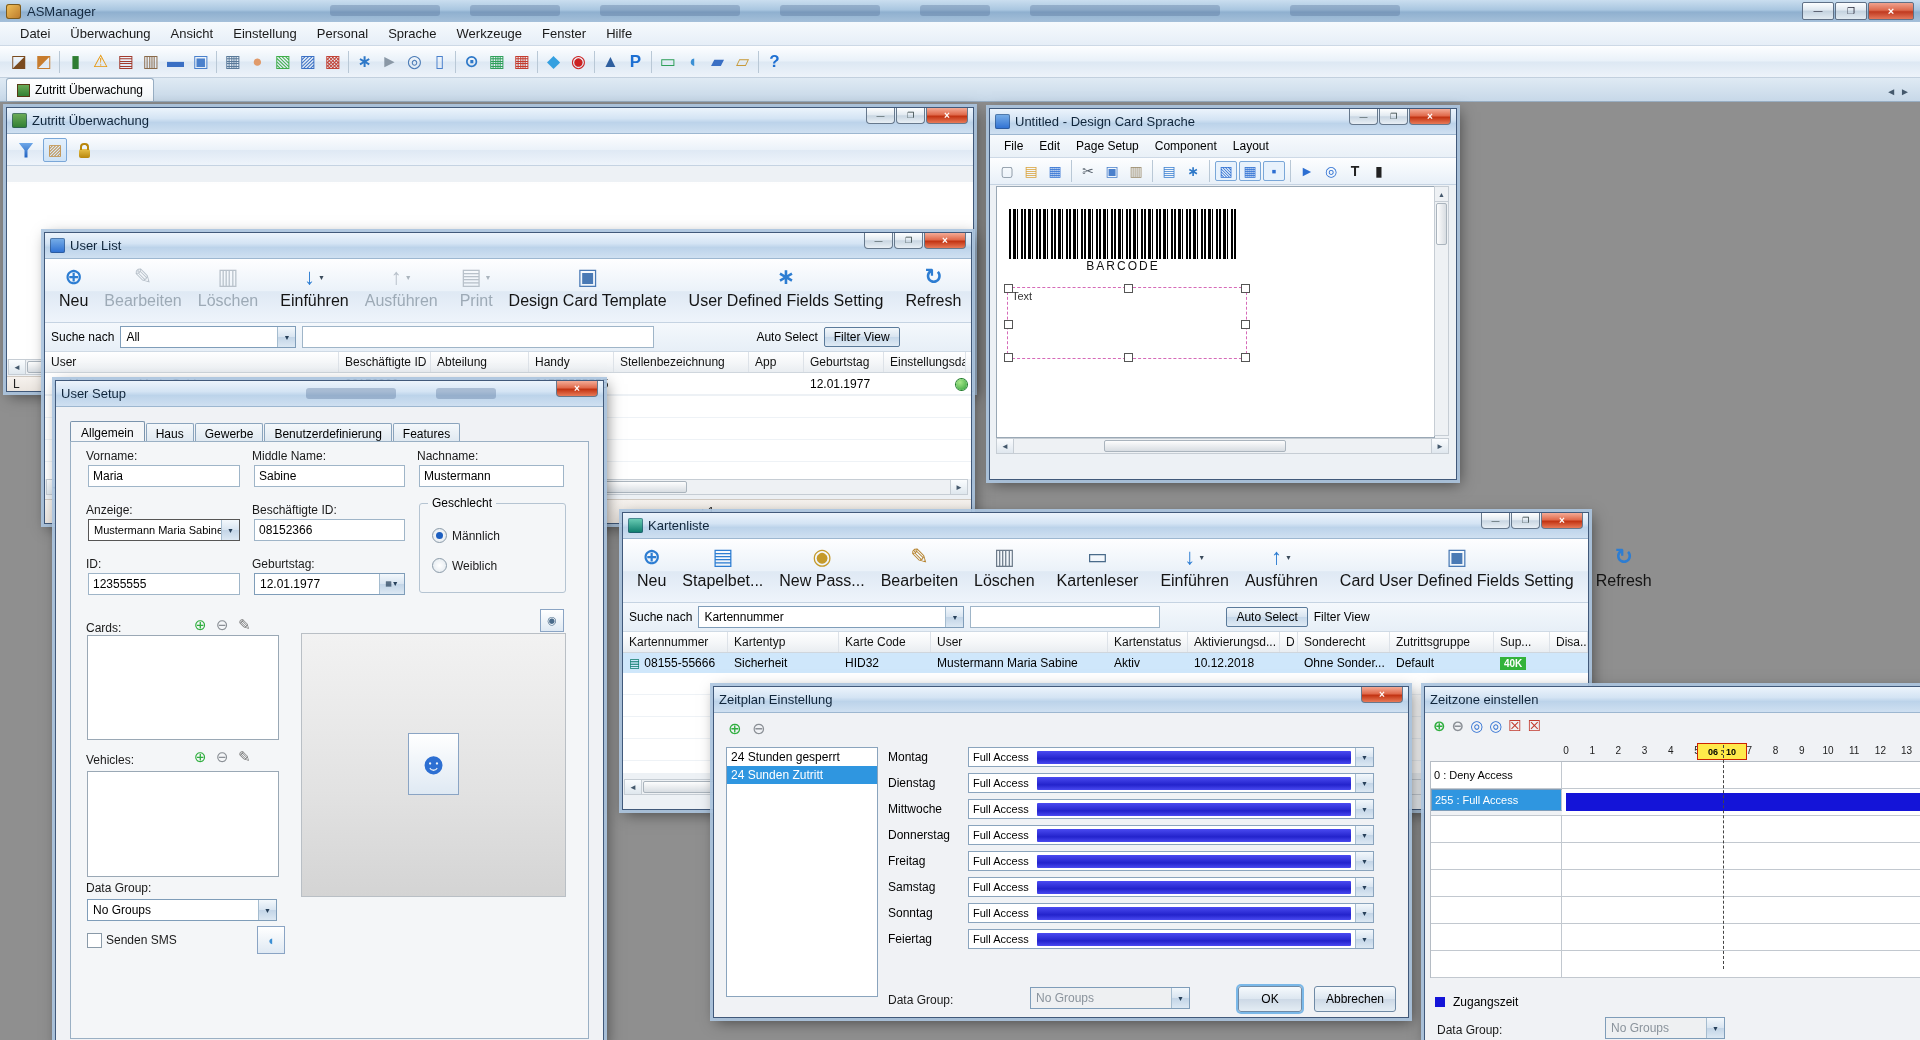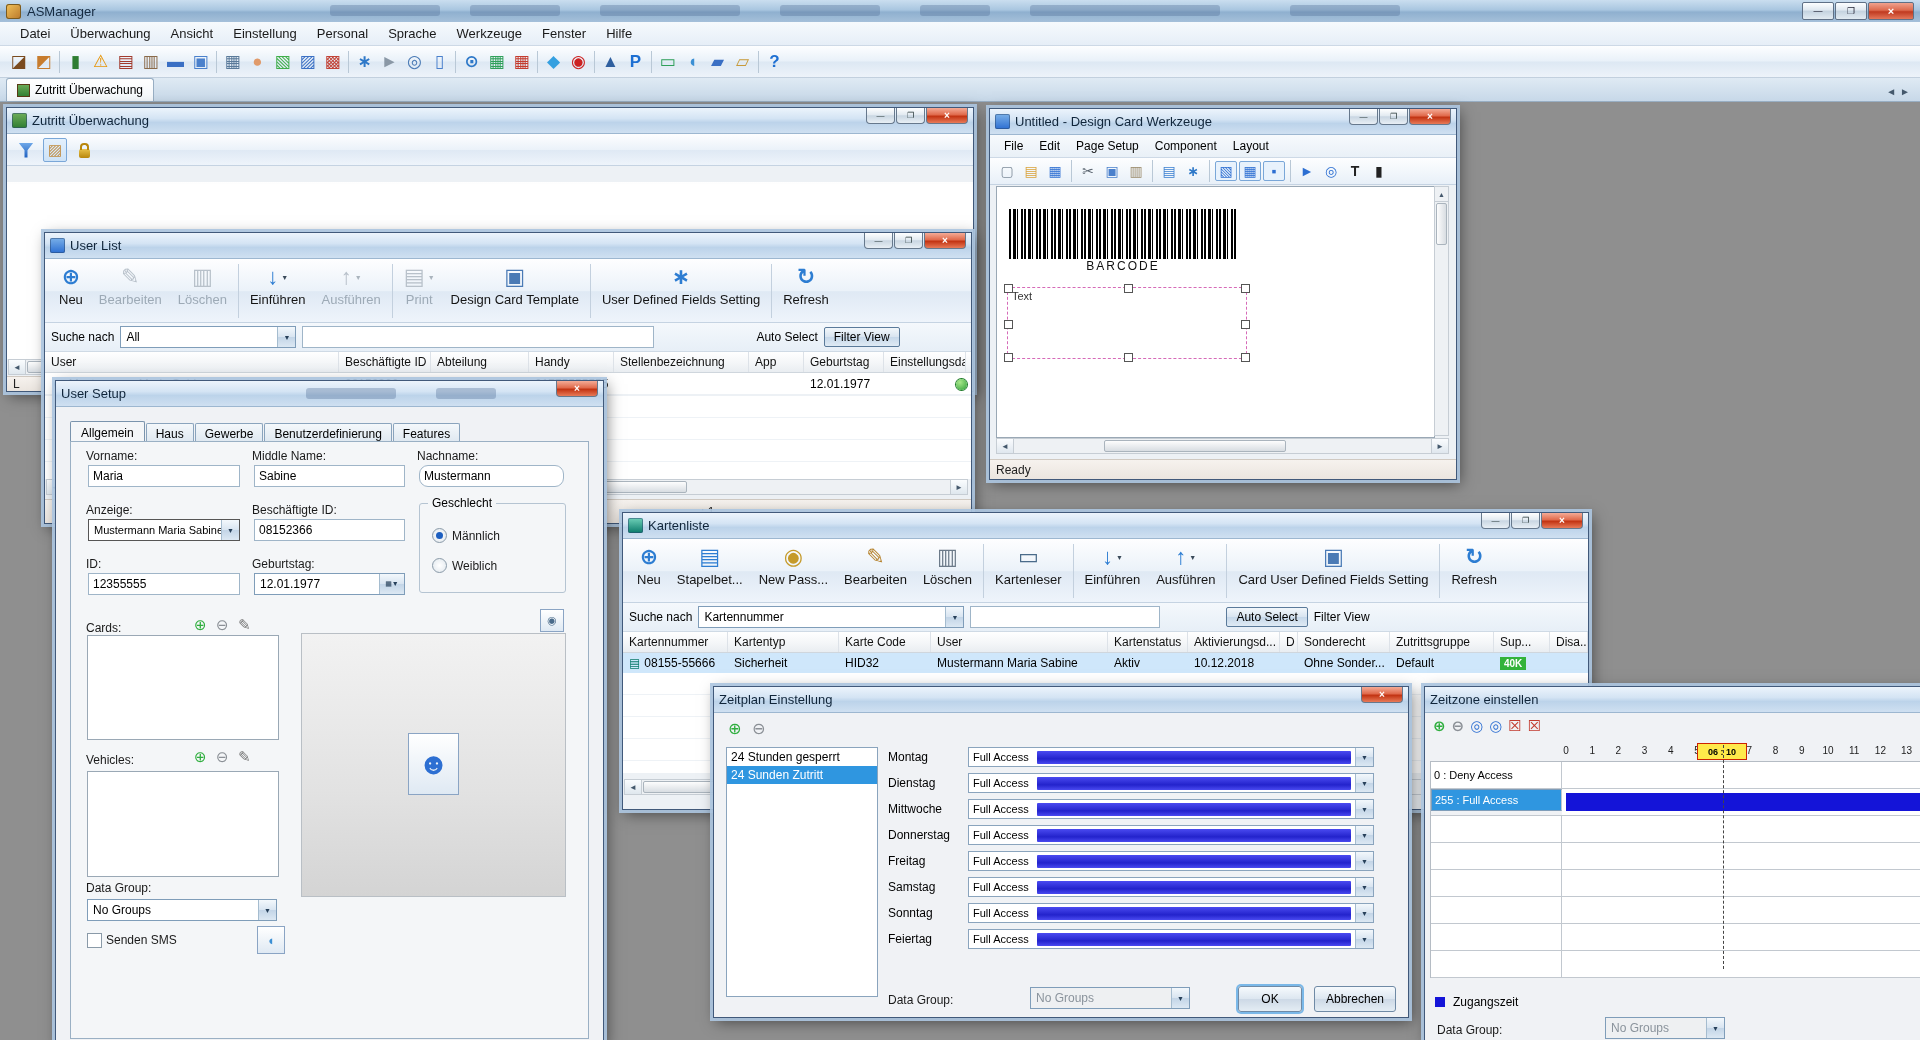--- a/index.html
+++ b/index.html
@@ -50,21 +50,21 @@
   .wbtn{width:27px;height:15px;margin-left:1px;border:1px solid #66788c;border-top:none;border-radius:0 0 4px 4px;
     background:linear-gradient(#ffffff,#e2eaf1 45%,#c9d6e2 52%,#e8eff5);
     display:flex;align-items:center;justify-content:center;font-size:8px;color:#233;}
   .wbtn.close{width:40px;background:linear-gradient(#f2a violet);background:linear-gradient(#f3a violet);} 
   .wbtn.close{width:40px;background:linear-gradient(#f4ab96,#e06a4c 45%,#c23312 55%,#e87a58);color:#fff;font-weight:bold;font-size:10px;}
   .toolstrip{display:flex;align-items:flex-start;background:linear-gradient(#fefeff,#ebf2f9 50%,#dfe9f4 52%,#eef4fb);
     border-bottom:1px solid #c5d3e2;padding:2px 2px 1px 6px;}
   .bigbtn{display:flex;flex-direction:column;align-items:center;justify-content:flex-end;padding:2px 8px 3px;gap:1px;}
   .icnrow{display:flex;align-items:center;height:28px;}
   .bicn{font-size:22px;line-height:26px;}
-  .blbl{font-size:13px;color:#141414;white-space:nowrap;}
+  .blbl{font-size:16px;color:#141414;white-space:nowrap;}
   .bigbtn.dis .blbl{color:#9daab6;}
   .ddarr{font-size:7px;color:#3a4a5a;margin-left:3px;}
   .bigbtn.dis .ddarr{color:#aab4bd;}
   .vsep{width:1px;align-self:stretch;background:#c3d0de;margin:3px 3px;}
   .searchrow{display:flex;align-items:center;gap:6px;padding:3px 6px;font-size:12px;
     background:linear-gradient(#f4f8fc,#e7eff7);border-bottom:1px solid #cfdae5;}
   .sel{background:#fff;border:1px solid #7f9db9;height:22px;display:flex;align-items:center;box-sizing:border-box;}
   .stxt{padding:0 5px;flex:1;white-space:nowrap;overflow:hidden;font-size:12px;}
   .sarr{width:17px;align-self:stretch;border-left:1px solid #a5bccf;display:flex;align-items:center;justify-content:center;
     font-size:7px;color:#27405a;background:linear-gradient(#f3f8fc,#d9e5f1 48%,#c3d5e7 52%,#dce8f3);}
@@ -486,21 +486,21 @@
         <div class="tabitem">Benutzerdefinierung</div>
         <div class="tabitem">Features</div>
       </div>
     <div class="panel" style="left:14px;top:60px;width:517px;height:596px;"></div>
 
     <div class="flabel" style="left:30px;top:68px;">Vorname:</div>
     <input class="inp" style="position: absolute; left: 32px; top: 84px; width: 152px;" value="Maria">
     <div class="flabel" style="left:196px;top:68px;">Middle Name:</div>
     <input class="inp" style="position: absolute; left: 198px; top: 84px; width: 151px;" value="Sabine">
     <div class="flabel" style="left:361px;top:68px;">Nachname:</div>
-    <input class="inp" style="position: absolute; left: 363px; top: 84px; width: 145px; border-radius: 9px;" value="Mustermann">
+    <input class="inp" style="position: absolute; left: 363px; top: 84px; width: 145px;" value="Mustermann">
 
     <div class="flabel" style="left:30px;top:122px;">Anzeige:</div>
     <div class="sel" style="position:absolute;left:32px;top:138px;width:152px;border:1px solid #555;">
       <span class="stxt" style="font-size:11px;">Mustermann Maria Sabine</span>
       <span class="sarr">▼</span>
     </div>
     <div class="flabel" style="left:196px;top:122px;">Beschäftigte ID:</div>
     <input class="inp" style="position: absolute; left: 198px; top: 138px; width: 151px;" value="08152366">
 
     <div class="fieldset" style="left:363px;top:122px;width:145px;height:88px;">
@@ -542,21 +542,21 @@
     </div>
 
     <div class="checkbox" style="left:31px;top:552px;"></div>
     <div class="flabel" style="left:50px;top:552px;">Senden SMS</div>
     <div class="smallsq" style="left:201px;top:545px;width:26px;height:26px;font-size:13px;color:#3a8fd4;">◖</div>
   </div>
 
   <div class="win" style="left:989px;top:108px;width:466px;height:370px;">
     <div class="tbar">
       <div class="ticn" style="background:linear-gradient(#7ab0e8,#2d6fd2);"></div>
-      <span>Untitled - Design Card Werkzeuge</span>
+      <span>Untitled - Design Card Sprache</span>
       <div class="winbtns">
         <div class="wbtn">—</div>
         <div class="wbtn">❐</div>
         <div class="wbtn close">×</div>
       </div>
     </div>
     <div class="dmenu" id="dz-menus">
         <div class="dmitem">File</div>
         <div class="dmitem">Edit</div>
         <div class="dmitem">Page Setup</div>
@@ -601,23 +601,20 @@
     </div>
     <div class="vscroll" style="left:444px;top:77px;height:250px;">
       <div class="varr">▲</div>
       <div class="vthumb"></div>
     </div>
     <div class="hscroll" style="position:absolute;left:6px;top:329px;width:453px;">
       <div class="harrow">◄</div>
       <div class="hthumb" style="width:180px;margin-left:90px;"></div>
       <div class="harrow right" style="margin-left:auto;">►</div>
     </div>
-    <div class="wstatus" style="position:absolute;left:0;bottom:0;width:100%;height:20px;box-sizing:border-box;">
-      <span>Ready</span>
-    </div>
   </div>
 
   <div class="win" style="left:622px;top:512px;width:965px;height:296px;">
     <div class="tbar">
       <div class="ticn" style="background:linear-gradient(#6fd0b8,#0a7a6a);"></div>
       <span>Kartenliste</span>
       <div class="winbtns">
         <div class="wbtn">—</div>
         <div class="wbtn">❐</div>
         <div class="wbtn close">×</div>

